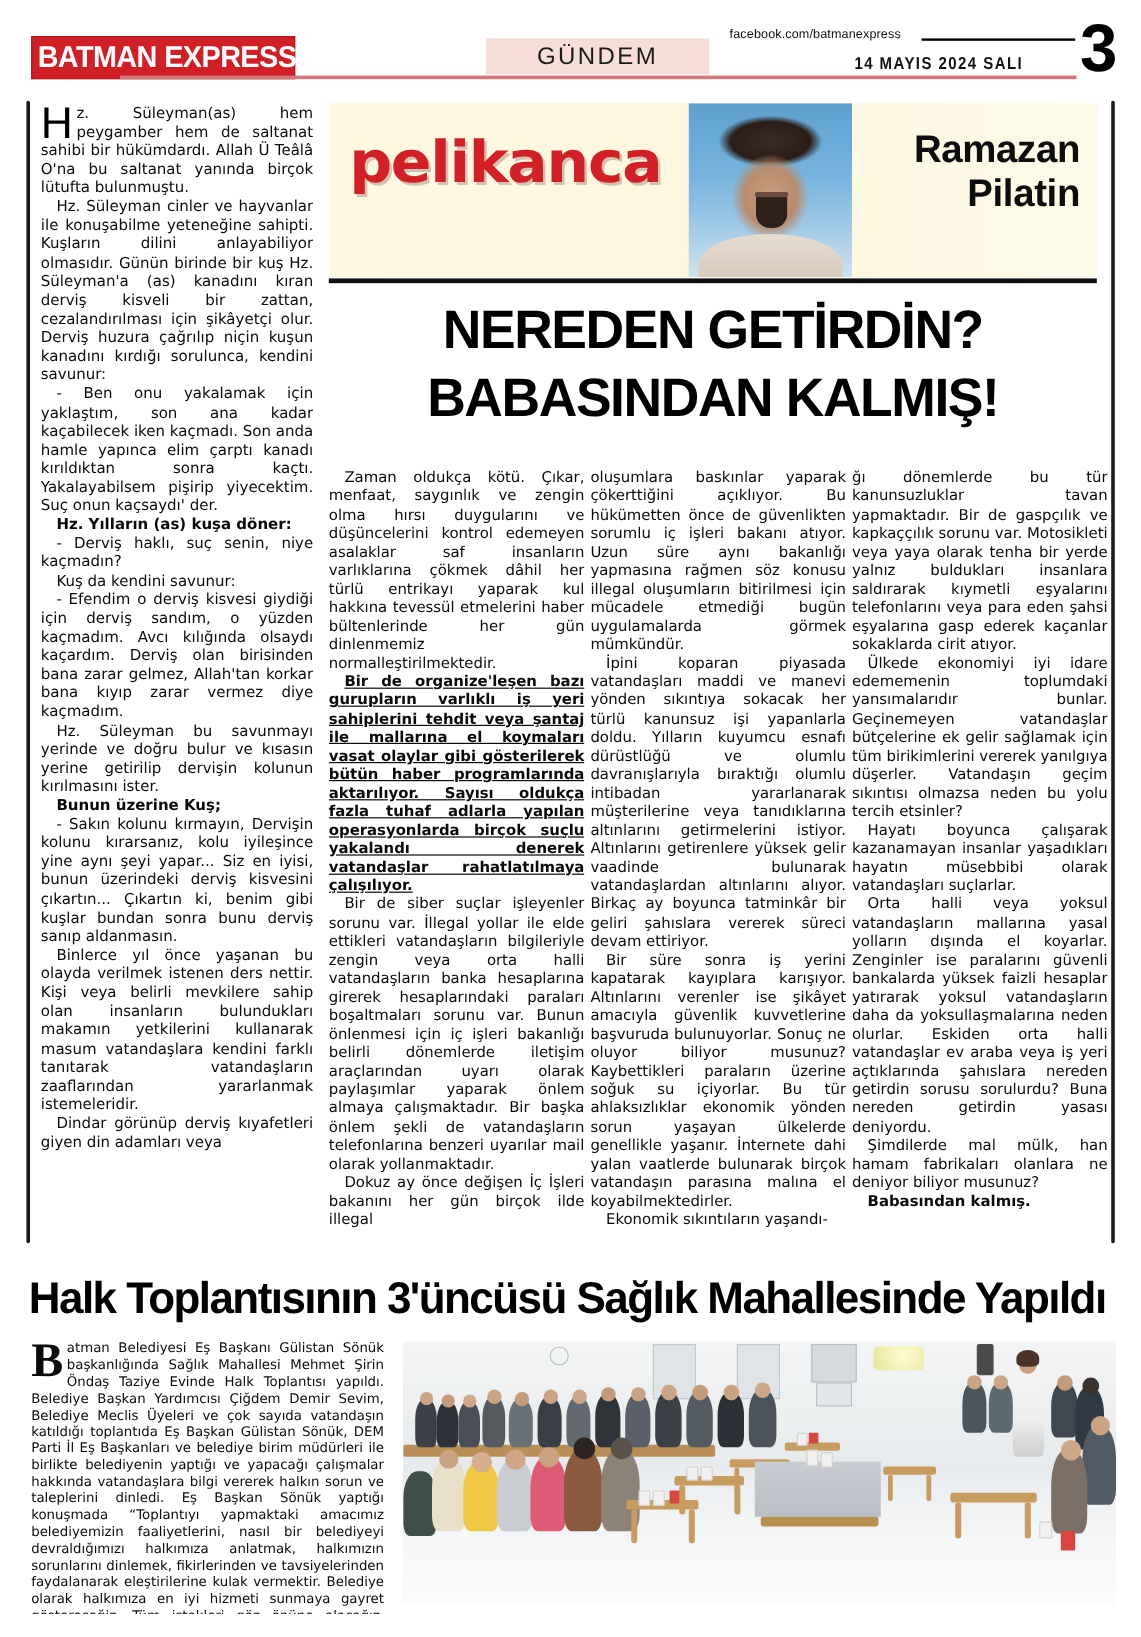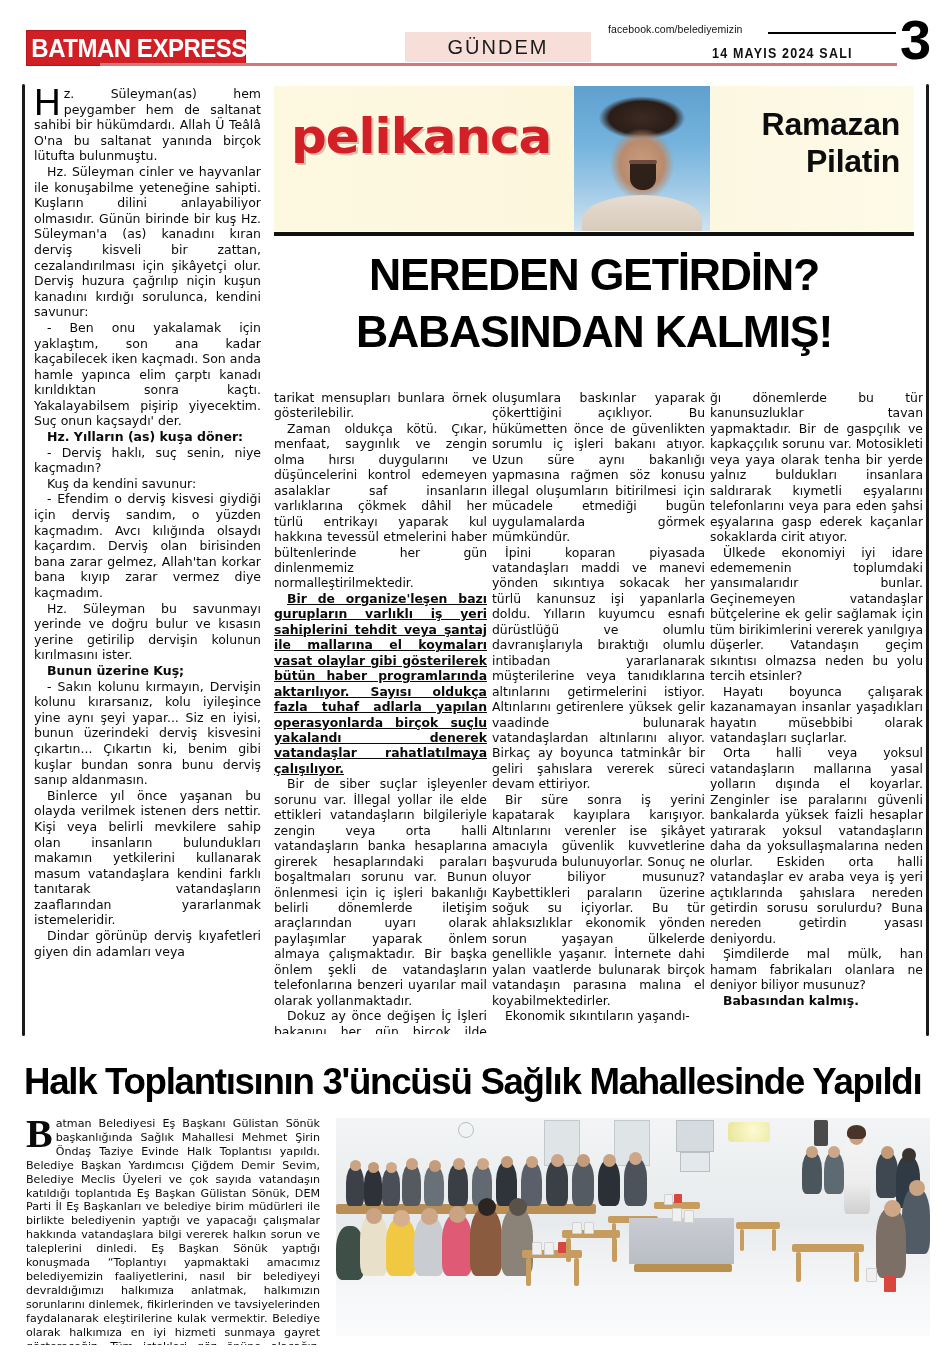--- a/index.html
+++ b/index.html
@@ -367,21 +367,21 @@
   <div id="logo-box">
     <div id="logo-text">BATMAN EXPRESS</div>
   </div>
 
   <div id="section-tab">
     <div id="section-tab-label">GÜNDEM</div>
   </div>
 
   <div id="header-rule"></div>
 
-  <div id="facebook-url">facebook.com/belediyemizin</div>
+  <div id="facebook-url">facebook.com/batmanexpress</div>
   <div id="short-rule"></div>
   <div id="date-line">14 MAYIS 2024 SALI</div>
   <div id="page-number">3</div>
 </div>
 
 <div id="top-article">
   <div class="frame-edge-left"></div>
   <div class="frame-edge-right"></div>
 
   <div id="col-banner">
@@ -415,21 +415,20 @@
       <p>Hz. Süleyman bu savunmayı yerinde ve doğru bulur ve kısasın yerine getirilip dervişin kolunun kırılmasını ister.</p>
       <p class="subhead">Bunun üzerine Kuş;</p>
       <p>- Sakın kolunu kırmayın, Dervişin kolunu kırarsanız, kolu iyileşince yine aynı şeyi yapar... Siz en iyisi, bunun üzerindeki derviş kisvesini çıkartın... Çıkartın ki, benim gibi kuşlar bundan sonra bunu derviş sanıp aldanmasın.</p>
       <p>Binlerce yıl önce yaşanan bu olayda verilmek istenen ders nettir. Kişi veya belirli mevkilere sahip olan insanların bulundukları makamın yetkilerini kullanarak masum vatandaşlara kendini farklı tanıtarak vatandaşların zaaflarından yararlanmak istemeleridir.</p>
       <p>Dindar görünüp derviş kıyafetleri giyen din adamları veya</p>
     </div>
   </div>
 
   <div id="col2" class="body-col">
     <div class="col-text">
-      <p class="noindent">tarikat mensupları bunlara örnek gösterilebilir.</p>
       <p>Zaman oldukça kötü. Çıkar, menfaat, saygınlık ve zengin olma hırsı duygularını ve düşüncelerini kontrol edemeyen asalaklar saf insanların varlıklarına çökmek dâhil her türlü entrikayı yaparak kul hakkına tevessül etmelerini haber bültenlerinde her gün dinlenmemiz normalleştirilmektedir.</p>
       <p class="bold">Bir de organize'leşen bazı gurupların varlıklı iş yeri sahiplerini tehdit veya şantaj ile mallarına el koymaları vasat olaylar gibi gösterilerek bütün haber programlarında aktarılıyor. Sayısı oldukça fazla tuhaf adlarla yapılan operasyonlarda birçok suçlu yakalandı denerek vatandaşlar rahatlatılmaya çalışılıyor.</p>
       <p>Bir de siber suçlar işleyenler sorunu var. İllegal yollar ile elde ettikleri vatandaşların bilgileriyle zengin veya orta halli vatandaşların banka hesaplarına girerek hesaplarındaki paraları boşaltmaları sorunu var. Bunun önlenmesi için iç işleri bakanlığı belirli dönemlerde iletişim araçlarından uyarı olarak paylaşımlar yaparak önlem almaya çalışmaktadır. Bir başka önlem şekli de vatandaşların telefonlarına benzeri uyarılar mail olarak yollanmaktadır.</p>
       <p>Dokuz ay önce değişen İç İşleri bakanını her gün birçok ilde illegal</p>
     </div>
   </div>
 
   <div id="col3" class="body-col">
     <div class="col-text">
       <p class="noindent">oluşumlara baskınlar yaparak çökerttiğini açıklıyor. Bu hükümetten önce de güvenlikten sorumlu iç işleri bakanı atıyor. Uzun süre aynı bakanlığı yapmasına rağmen söz konusu illegal oluşumların bitirilmesi için mücadele etmediği bugün uygulamalarda görmek mümkündür.</p>

